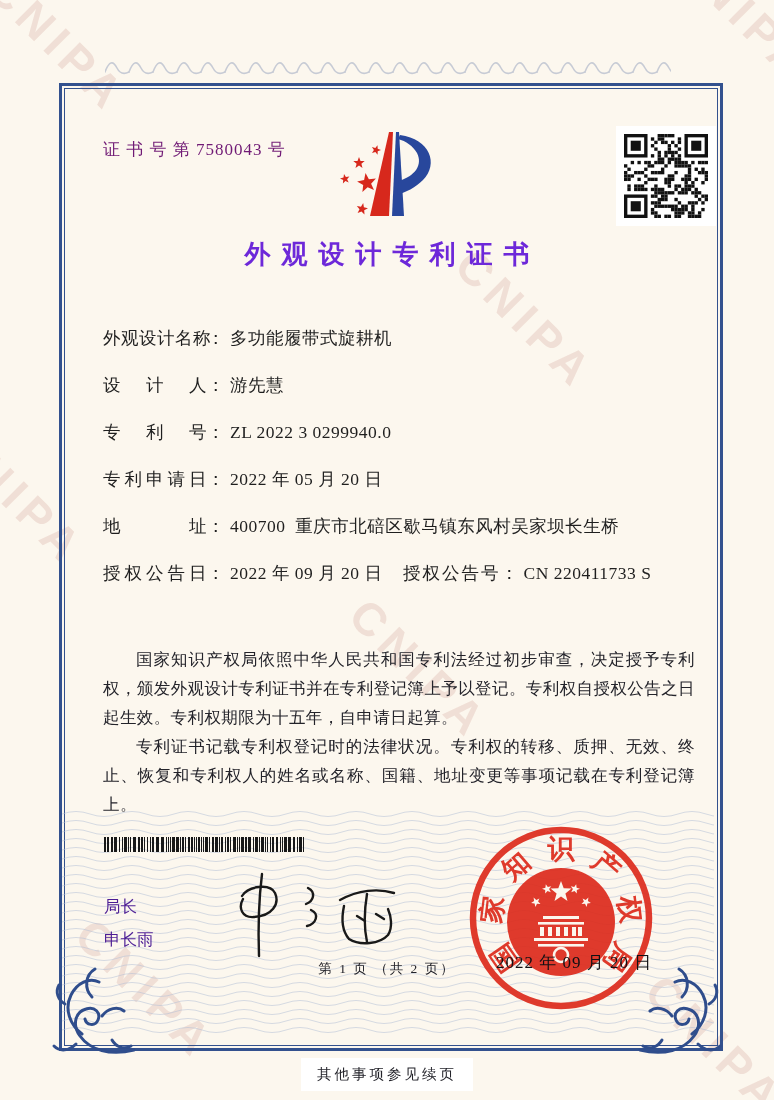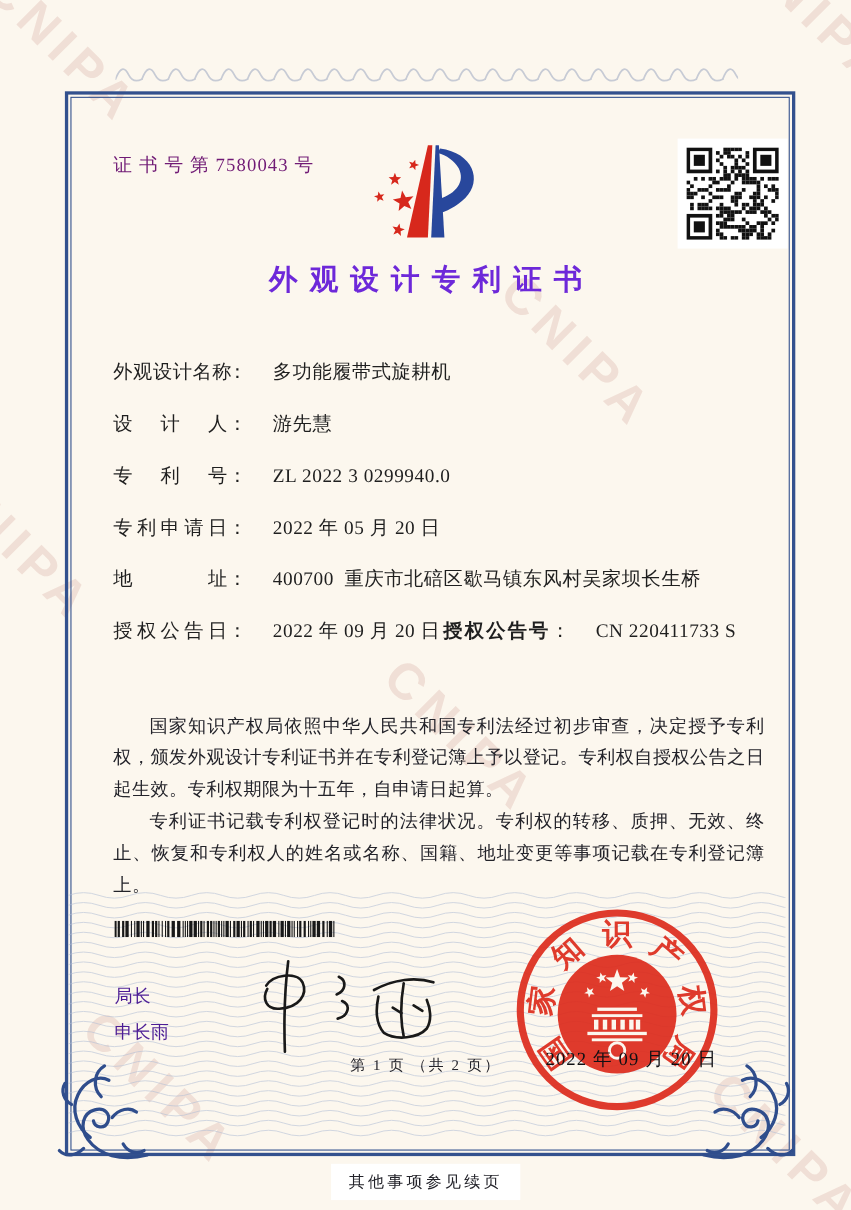--- a/index.html
+++ b/index.html
@@ -44,23 +44,23 @@
     color:#6d28d9;
   }
   
   .fields{position:absolute; left:103px; top:326px; width:600px;}
   .frow{height:47px; font-size:17.5px; letter-spacing:.5px; white-space:nowrap;}
   .lbl{
     display:inline-block; width:104px; text-align:justify; text-align-last:justify;
     vertical-align:bottom;
   }
   .colon{display:inline-block;}
-  .val{margin-left:23px; white-space:pre-wrap;}
+  .val{margin-left:5px; white-space:pre-wrap;}
   .grant-pub{position:absolute; left:300px; display:inline-block;}
-  .grant-pub .lbl2{letter-spacing:2px;font-weight:bold;}
+  .grant-pub .lbl2{letter-spacing:2px;}
   
   .body-text{
     position:absolute; left:103px; top:645px; width:592px;
     font-size:16.5px; line-height:29px; color:#23232a; letter-spacing:.4px;
   }
   .body-text p{margin:0; text-indent:2em; text-align:justify;}
   
   .barcode{position:absolute; left:104px; top:837px;}
   .signer{
     position:absolute; left:104px; top:890px;

